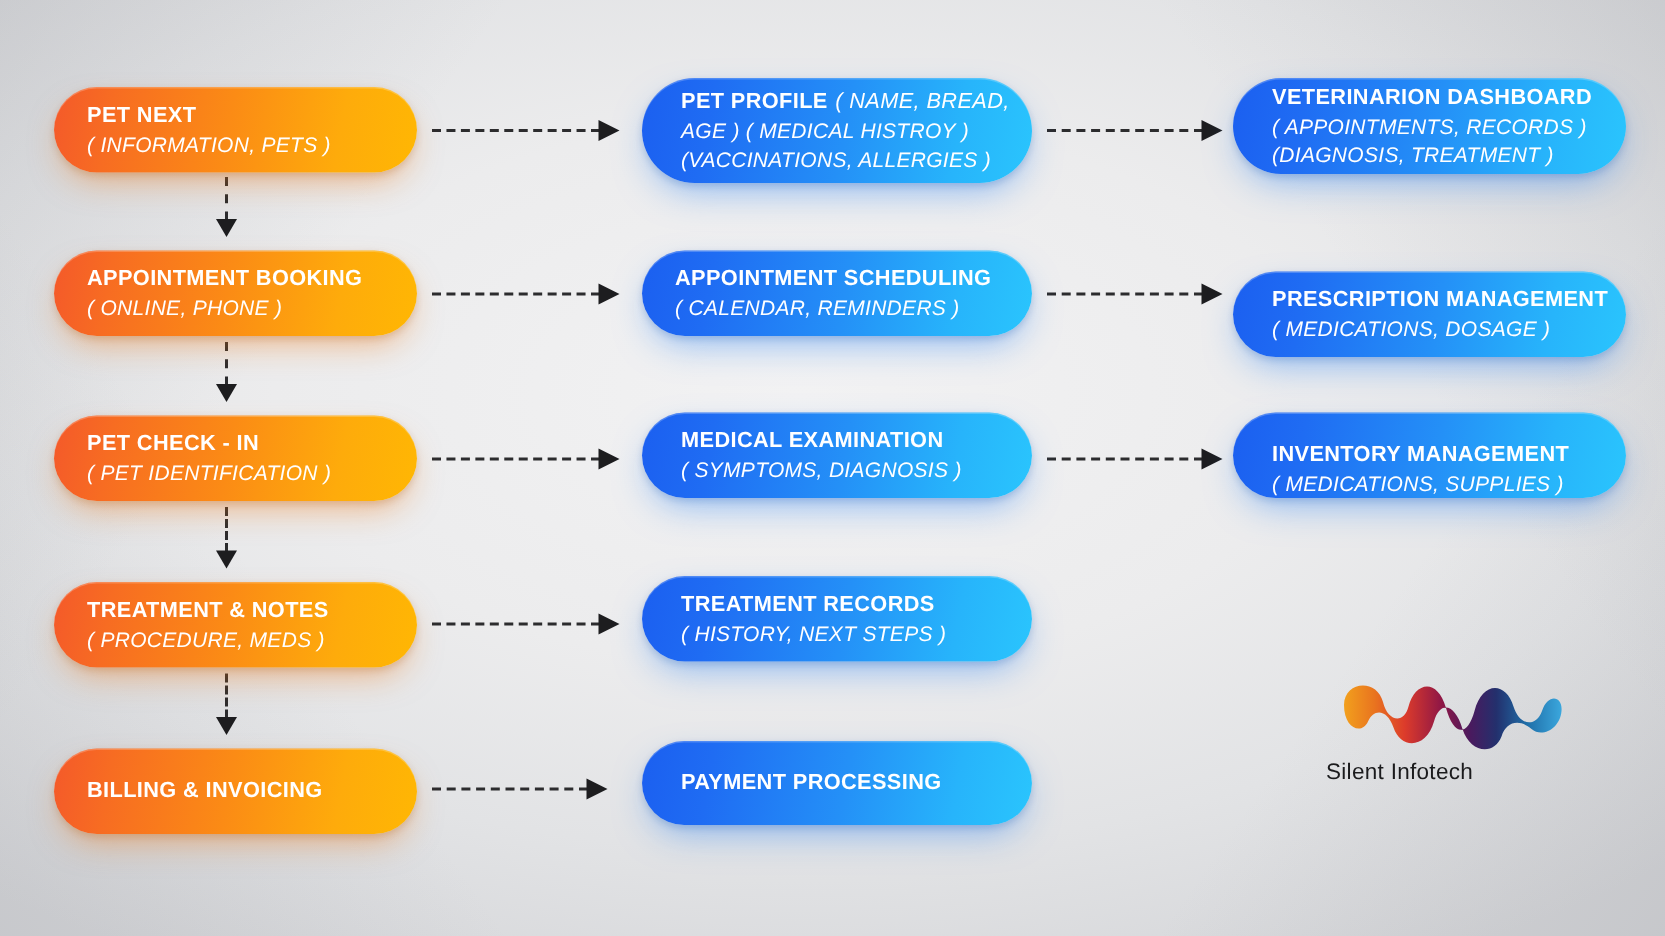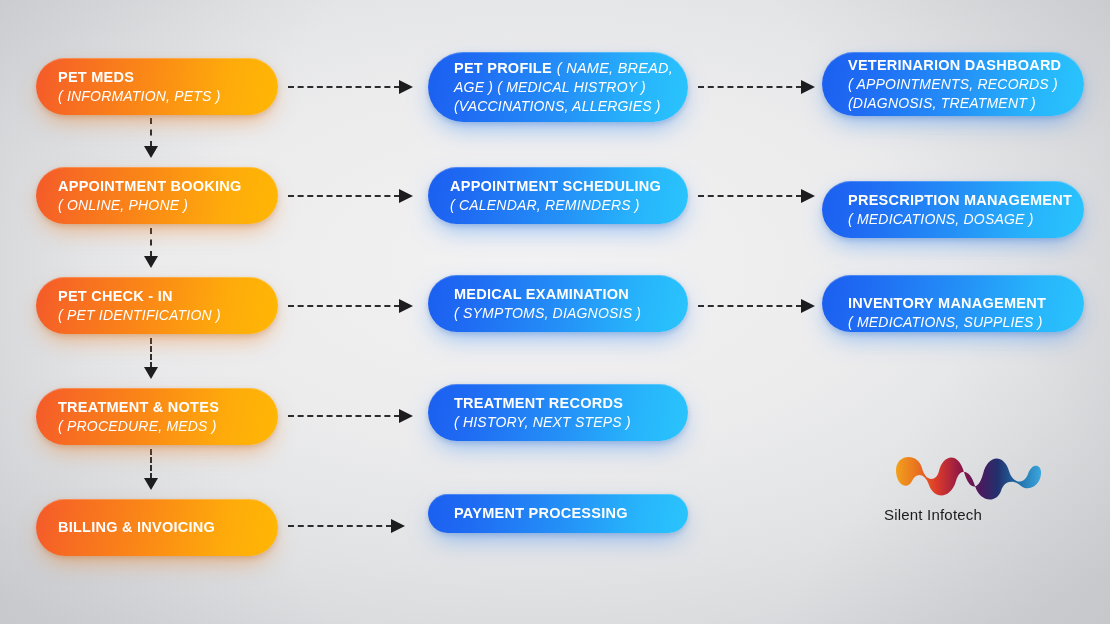--- a/index.html
+++ b/index.html
@@ -87,21 +87,21 @@
     font-size:15px;color:#1b1b1d;letter-spacing:.2px;
   }
 </style>
 </head>
 <body>
 
 <div id="canvas">
 
   <div class="pill orange" style="left:36px;top:58px;width:242px;height:57px;">
     <div class="inner">
-      <div class="ttl">PET MEDS</div>
+      <div class="ttl">PET NEXT</div>
       <div class="sub">( INFORMATION, PETS )</div>
     </div>
   </div>
 
   <div class="pill orange" style="left:36px;top:167px;width:242px;height:57px;">
     <div class="inner">
       <div class="ttl">APPOINTMENT BOOKING</div>
       <div class="sub">( ONLINE, PHONE )</div>
     </div>
   </div>
@@ -150,21 +150,21 @@
     </div>
   </div>
 
   <div class="pill blue" style="left:428px;top:384px;width:260px;height:57px;">
     <div class="inner" style="padding-left:26px;">
       <div class="ttl">TREATMENT RECORDS</div>
       <div class="sub">( HISTORY, NEXT STEPS )</div>
     </div>
   </div>
 
-  <div class="pill blue" style="left:428px;top:494px;width:260px;height:39px;">
+  <div class="pill blue" style="left:428px;top:494px;width:260px;height:56px;">
     <div class="inner" style="padding-left:26px;">
       <div class="ttl">PAYMENT PROCESSING</div>
     </div>
   </div>
 
   <div class="pill blue" style="left:822px;top:52px;width:262px;height:64px;">
     <div class="inner" style="padding-left:26px;">
       <div class="ttl">VETERINARION DASHBOARD</div>
       <div class="sub">( APPOINTMENTS, RECORDS )</div>
       <div class="sub">(DIAGNOSIS, TREATMENT )</div>

